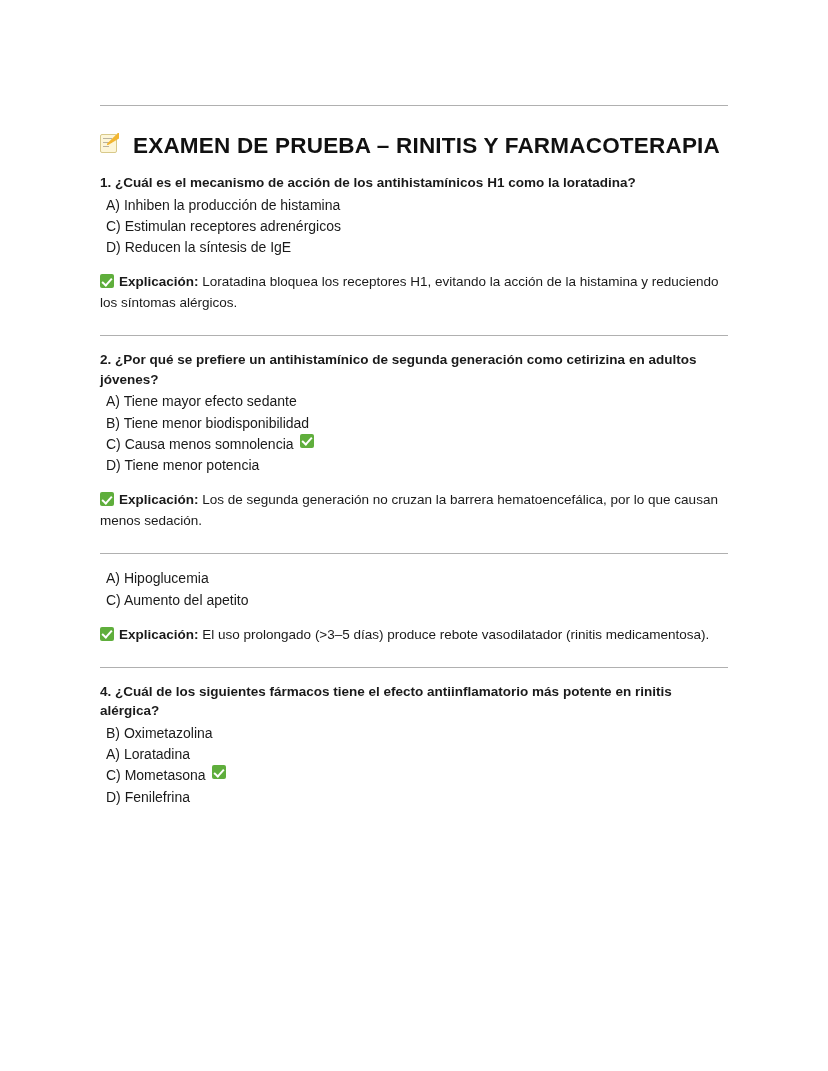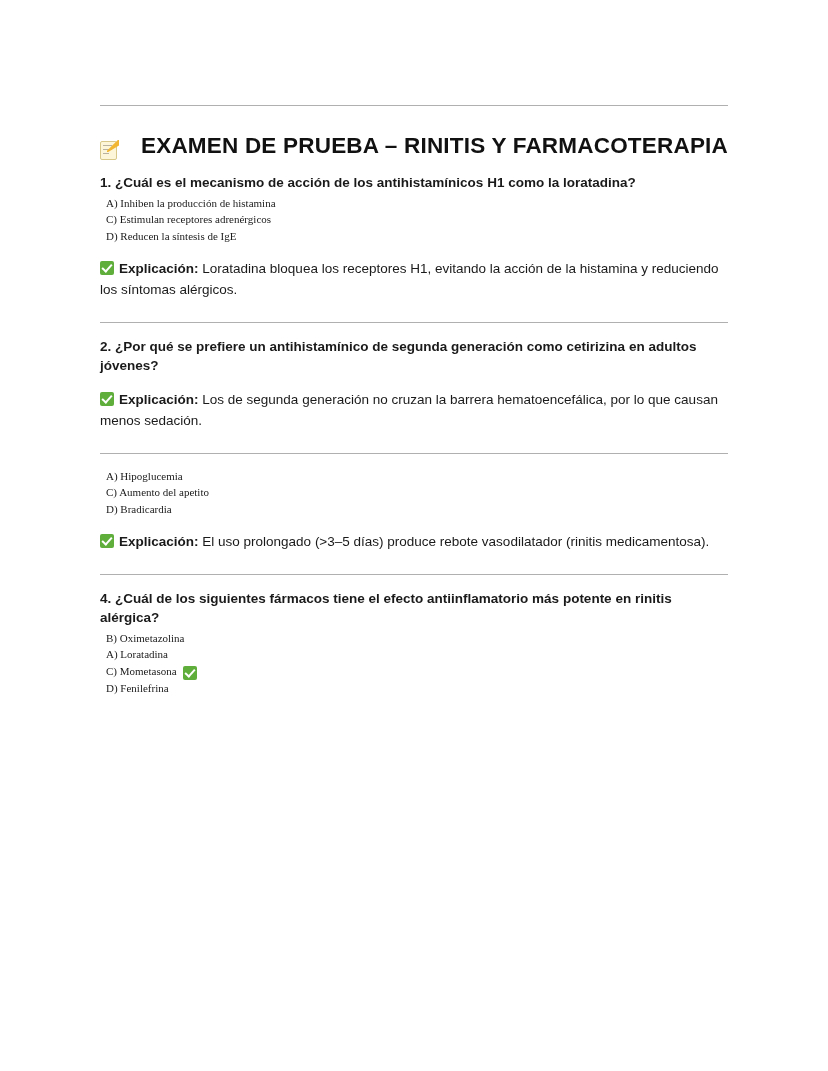--- a/index.html
+++ b/index.html
@@ -21,22 +21,22 @@
     background: #ffffff;
     box-sizing: border-box;
     padding: 0 100px;
   }
   .top-rule {
     margin-top: 105px;
     border-top: 1px solid #b0b0b0;
   }
   .doc-title {
     display: flex;
-    align-items: flex-end;
-    gap: 22px;
+    align-items: flex-start;
+    gap: 14px;
     margin-top: 27px;
     font-size: 22.5px;
     font-weight: bold;
     letter-spacing: 0.2px;
     color: #111;
   }
   .memo-icon {
     display: inline-block;
     width: 19px;
     height: 19px;
@@ -71,28 +71,27 @@
 
   .q-block { margin-top: 14px; }
   .q-text {
     font-size: 13.5px;
     font-weight: bold;
     line-height: 1.45;
     color: #1a1a1a;
   }
   .options { margin-top: 2px; }
   .option {
-    font-size: 11px;
+    font-size: 14px;
     line-height: 1.52;
     color: #1a1a1a;
     padding-left: 6px;
     display: flex;
-    align-items: flex-end;
+    align-items: flex-start;
     gap: 6px;
-    font-family: Liberation Serif, serif;
   }
   .check {
     display: inline-block;
     width: 14px;
     height: 14px;
     background: #5fae3c;
     border-radius: 2px;
     position: relative;
     flex: none;
   }
@@ -153,38 +152,50 @@
     </div>
     <div class="explanation">
       <span class="check"></span><b>Explicación:</b>
       <span>Loratadina bloquea los receptores H1, evitando la acción de la histamina y reduciendo los síntomas alérgicos.</span>
     </div>
     <div class="divider"></div>
   </div>
 
   <div class="q-block">
     <div class="q-text">2. ¿Por qué se prefiere un antihistamínico de segunda generación como cetirizina en adultos jóvenes?</div>
+    <div class="options">
+      <div class="option">
+        <span>A) Tiene mayor efecto sedante</span>
+      </div>
+      <div class="option">
+        <span>B) Tiene menor biodisponibilidad</span>
+      </div>
+      <div class="option">
+        <span>C) Causa menos somnolencia</span>
+        <span class="check"></span>
+      </div>
+      <div class="option">
+        <span>D) Tiene menor potencia</span>
+      </div>
+    </div>
     <div class="explanation">
       <span class="check"></span><b>Explicación:</b>
       <span>Los de segunda generación no cruzan la barrera hematoencefálica, por lo que causan menos sedación.</span>
     </div>
     <div class="divider"></div>
   </div>
 
   <div class="q-block">
     <div class="options">
       <div class="option">
         <span>A) Hipoglucemia</span>
       </div>
       <div class="option">
         <span>C) Aumento del apetito</span>
       </div>
-      <div class="option">
-        <span>D) Bradicardia</span>
-      </div>
     </div>
     <div class="explanation">
       <span class="check"></span><b>Explicación:</b>
       <span>El uso prolongado (&gt;3–5 días) produce rebote vasodilatador (rinitis medicamentosa).</span>
     </div>
     <div class="divider"></div>
   </div>
 
   <div class="q-block">
     <div class="q-text">4. ¿Cuál de los siguientes fármacos tiene el efecto antiinflamatorio más potente en rinitis alérgica?</div>

